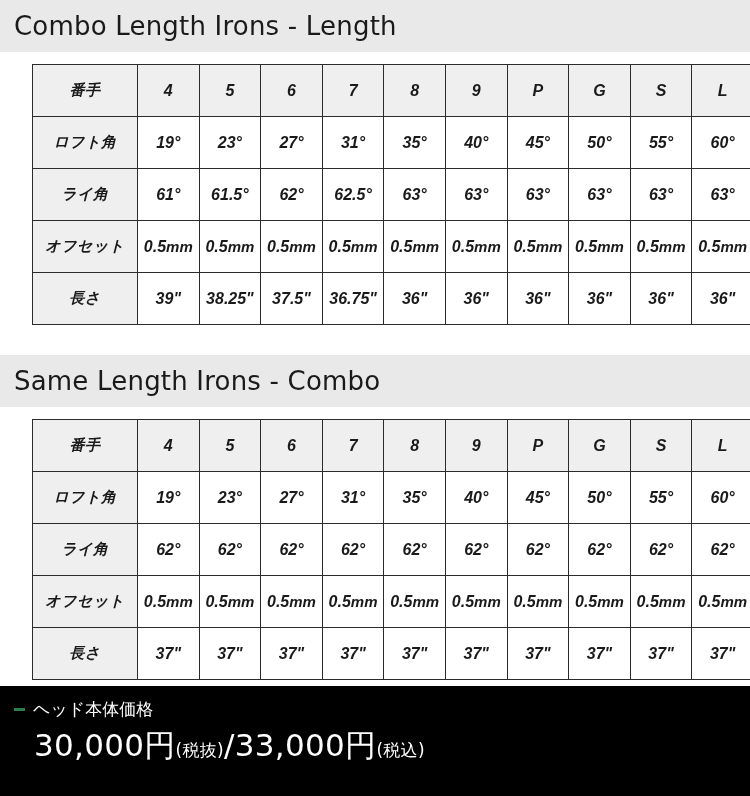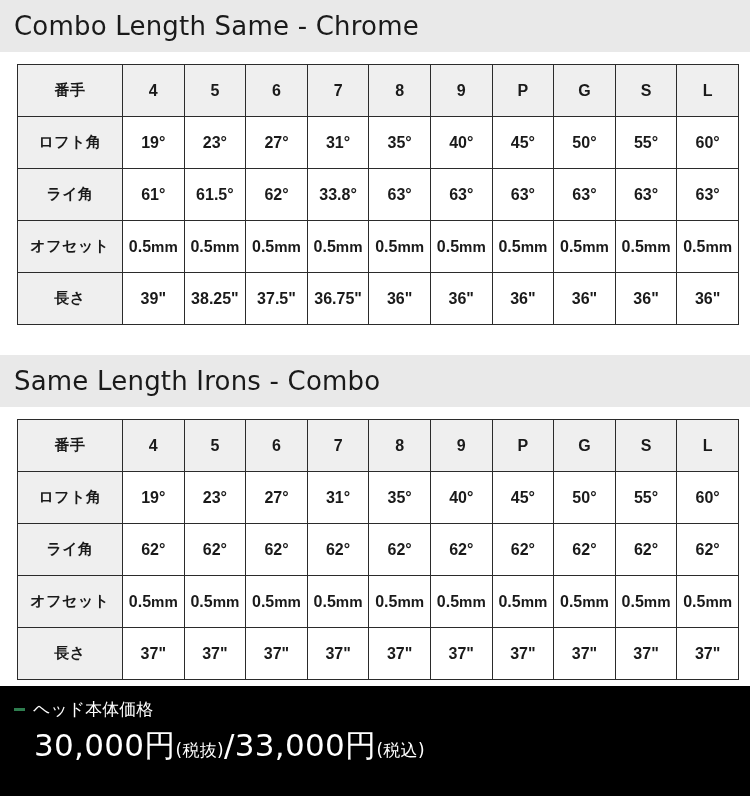--- a/index.html
+++ b/index.html
@@ -33,22 +33,23 @@
   .section-head .title {
     font-size: 26px;
     font-weight: 400;
     letter-spacing: 0.2px;
     color: #1a1a1a;
     font-family: "DejaVu Sans", sans-serif;
   }
 
   
   .spec-wrap {
-    padding: 0 17px;
+    padding: 0 32px;
     box-sizing: border-box;
+    font-style: italic;
   }
   table.spec {
     border-collapse: collapse;
     width: 722px;
     table-layout: fixed;
     margin-top: 12px;
   }
   table.spec td, table.spec th {
     border: 1px solid #2b2b2b;
     text-align: center;
@@ -133,21 +134,21 @@
   .price-value .sep {
     font-size: 31px;
   }
 </style>
 </head>
 <body>
 
 <div class="page">
 
   <div class="section-head">
-    <span class="title">Combo Length Same - Chrome</span>
+    <span class="title">Combo Length Irons - Length</span>
   </div>
   <div class="spec-wrap">
     <table class="spec">
       <tbody>
         <tr>
           <th class="rowhead">番手</th>
           <th class="club-head">4</th>
           <th class="club-head">5</th>
           <th class="club-head">6</th>
           <th class="club-head">7</th>
@@ -169,21 +170,21 @@
           <td class="club deg">45°</td>
           <td class="club deg">50°</td>
           <td class="club deg">55°</td>
           <td class="club deg">60°</td>
         </tr>
         <tr>
           <th class="rowhead">ライ角</th>
           <td class="club deg">61°</td>
           <td class="club deg">61.5°</td>
           <td class="club deg">62°</td>
-          <td class="club deg">33.8°</td>
+          <td class="club deg">62.5°</td>
           <td class="club deg">63°</td>
           <td class="club deg">63°</td>
           <td class="club deg">63°</td>
           <td class="club deg">63°</td>
           <td class="club deg">63°</td>
           <td class="club deg">63°</td>
         </tr>
         <tr>
           <th class="rowhead">オフセット</th>
           <td class="club"><span>0.5</span><span class="unit">mm</span></td>

